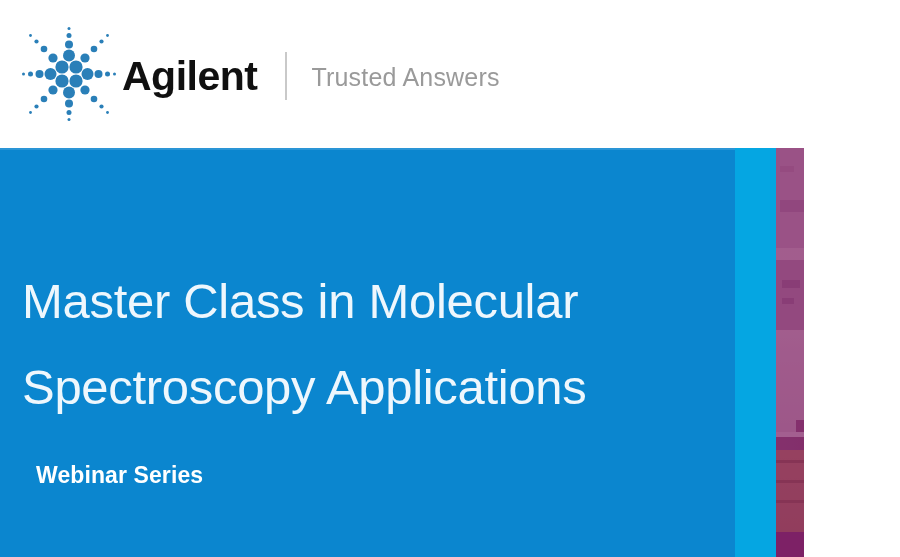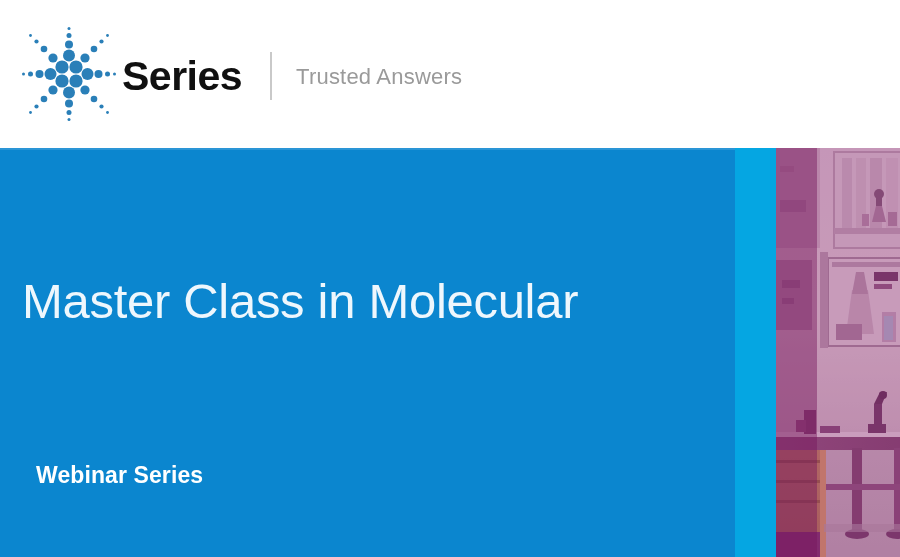--- a/index.html
+++ b/index.html
@@ -61,34 +61,34 @@
     width: 2px;
     height: 48px;
     background: #c9c9c9;
     margin: 0 24px 0 28px;
     position: relative;
     top: 2px;
   }
 
   .logo-tagline {
     font-family: "Liberation Sans", sans-serif;
-    font-size: 22px;
+    font-size: 25px;
     color: #9a9a9a;
     letter-spacing: 0.2px;
     line-height: 1;
     position: relative;
     top: 3px;
   }
 
   
   .band {
     position: absolute;
     left: 0;
     top: 148px;
-    width: 900px;
+    width: 804px;
     height: 409px;
     background: #0b86cf;
     overflow: hidden;
   }
 
   .band-hairline {
     position: absolute;
     left: 0;
     top: 0;
     width: 900px;
@@ -226,33 +226,34 @@
             <circle cx="12.5" cy="89.5" r="1.4"></circle>
 
             <circle cx="67.0" cy="67.0" r="4.6"></circle>
             <circle cx="76.0" cy="76.0" r="3.3"></circle>
             <circle cx="83.5" cy="83.5" r="2.1"></circle>
             <circle cx="89.5" cy="89.5" r="1.4"></circle>
           </g>
         </svg>
       </span>
 
-      <span class="logo-word">Series</span>
+      <span class="logo-word">Agilent</span>
 
       <span class="logo-divider"></span>
 
       <span class="logo-tagline">Trusted Answers</span>
     </div>
   </div>
 
   <div class="band">
     <div class="band-hairline"></div>
 
     <div class="title-block">
       <div class="title-line">Master Class in Molecular</div>
+      <div class="title-line">Spectroscopy Applications</div>
     </div>
 
     <div class="subtitle">Webinar Series</div>
 
     <div class="cyan-stripe"></div>
 
     <div class="photo">
       <svg viewBox="0 0 124 409" xmlns="http://www.w3.org/2000/svg" aria-hidden="true">
         <defs>
           <linearGradient id="wallG" x1="0" y1="0" x2="0" y2="1">

